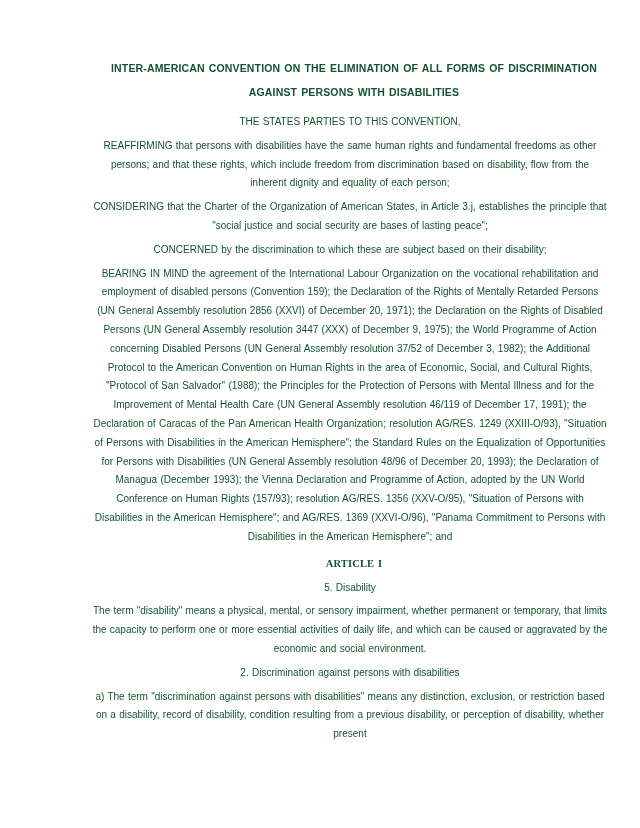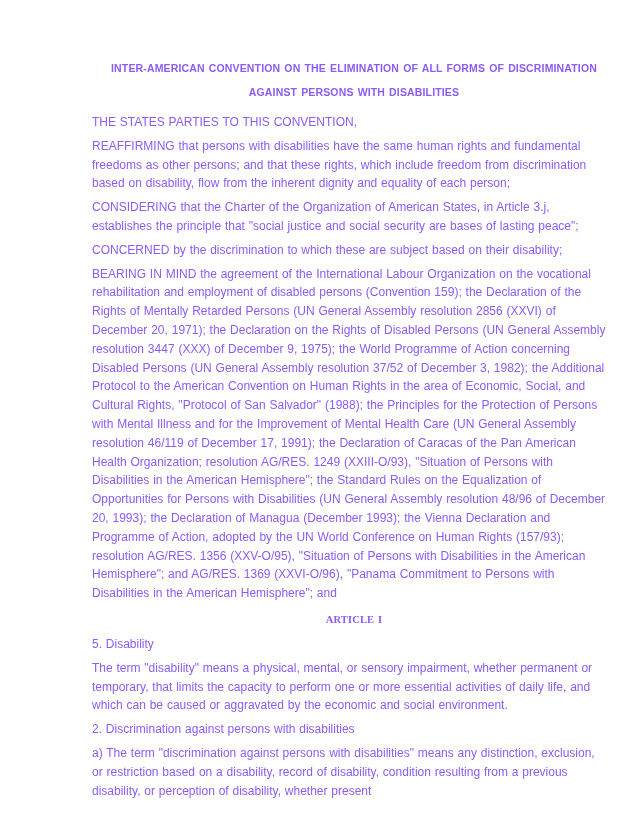--- a/index.html
+++ b/index.html
@@ -6,40 +6,40 @@
     margin: 0;
     padding: 0;
     background: #ffffff;
   }
   .page {
     position: relative;
     width: 640px;
     height: 828px;
     box-sizing: border-box;
     background: #ffffff;
-    color: #8b5cf6;
+    color: #14532d;
     font-family: "Liberation Sans", "DejaVu Sans", sans-serif;
     padding: 56px 24px 0 92px;
     overflow: hidden;
   }
   .doc-title {
     font-weight: bold;
     font-size: 10.5px;
     line-height: 24px;
     text-align: center;
     letter-spacing: 0.15px;
     word-spacing: 1px;
     margin: 0 0 9px 0;
   }
   .para {
-    font-size: 12px;
+    font-size: 10px;
     line-height: 18.8px;
     letter-spacing: 0px;
     word-spacing: 0.5px;
-    text-align: left;
+    text-align: center;
     margin: 0 8px 5px 0;
   }
   .article-heading {
     font-weight: bold;
     font-size: 10.5px;
     line-height: 24px;
     text-align: center;
     letter-spacing: 0.15px;
     word-spacing: 1px;
     margin: 4px 0 3px 0;

